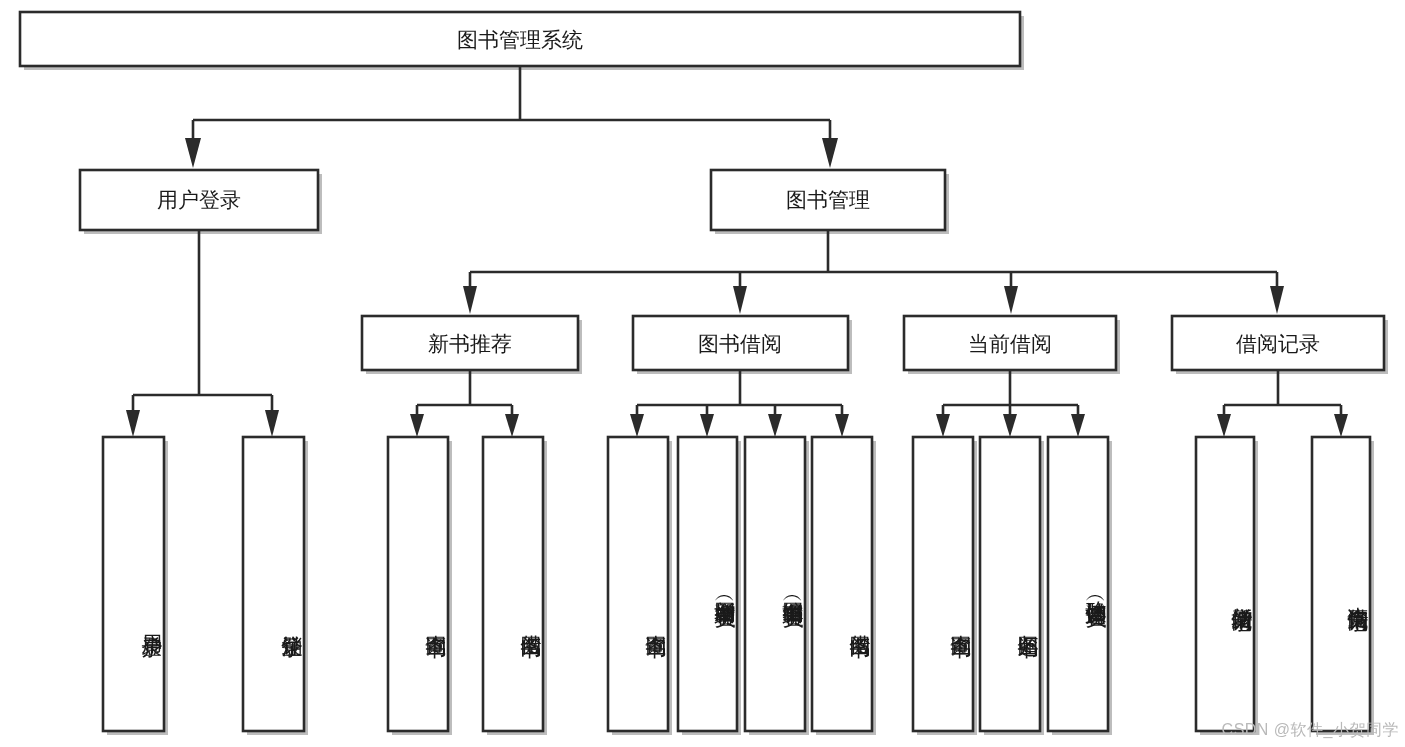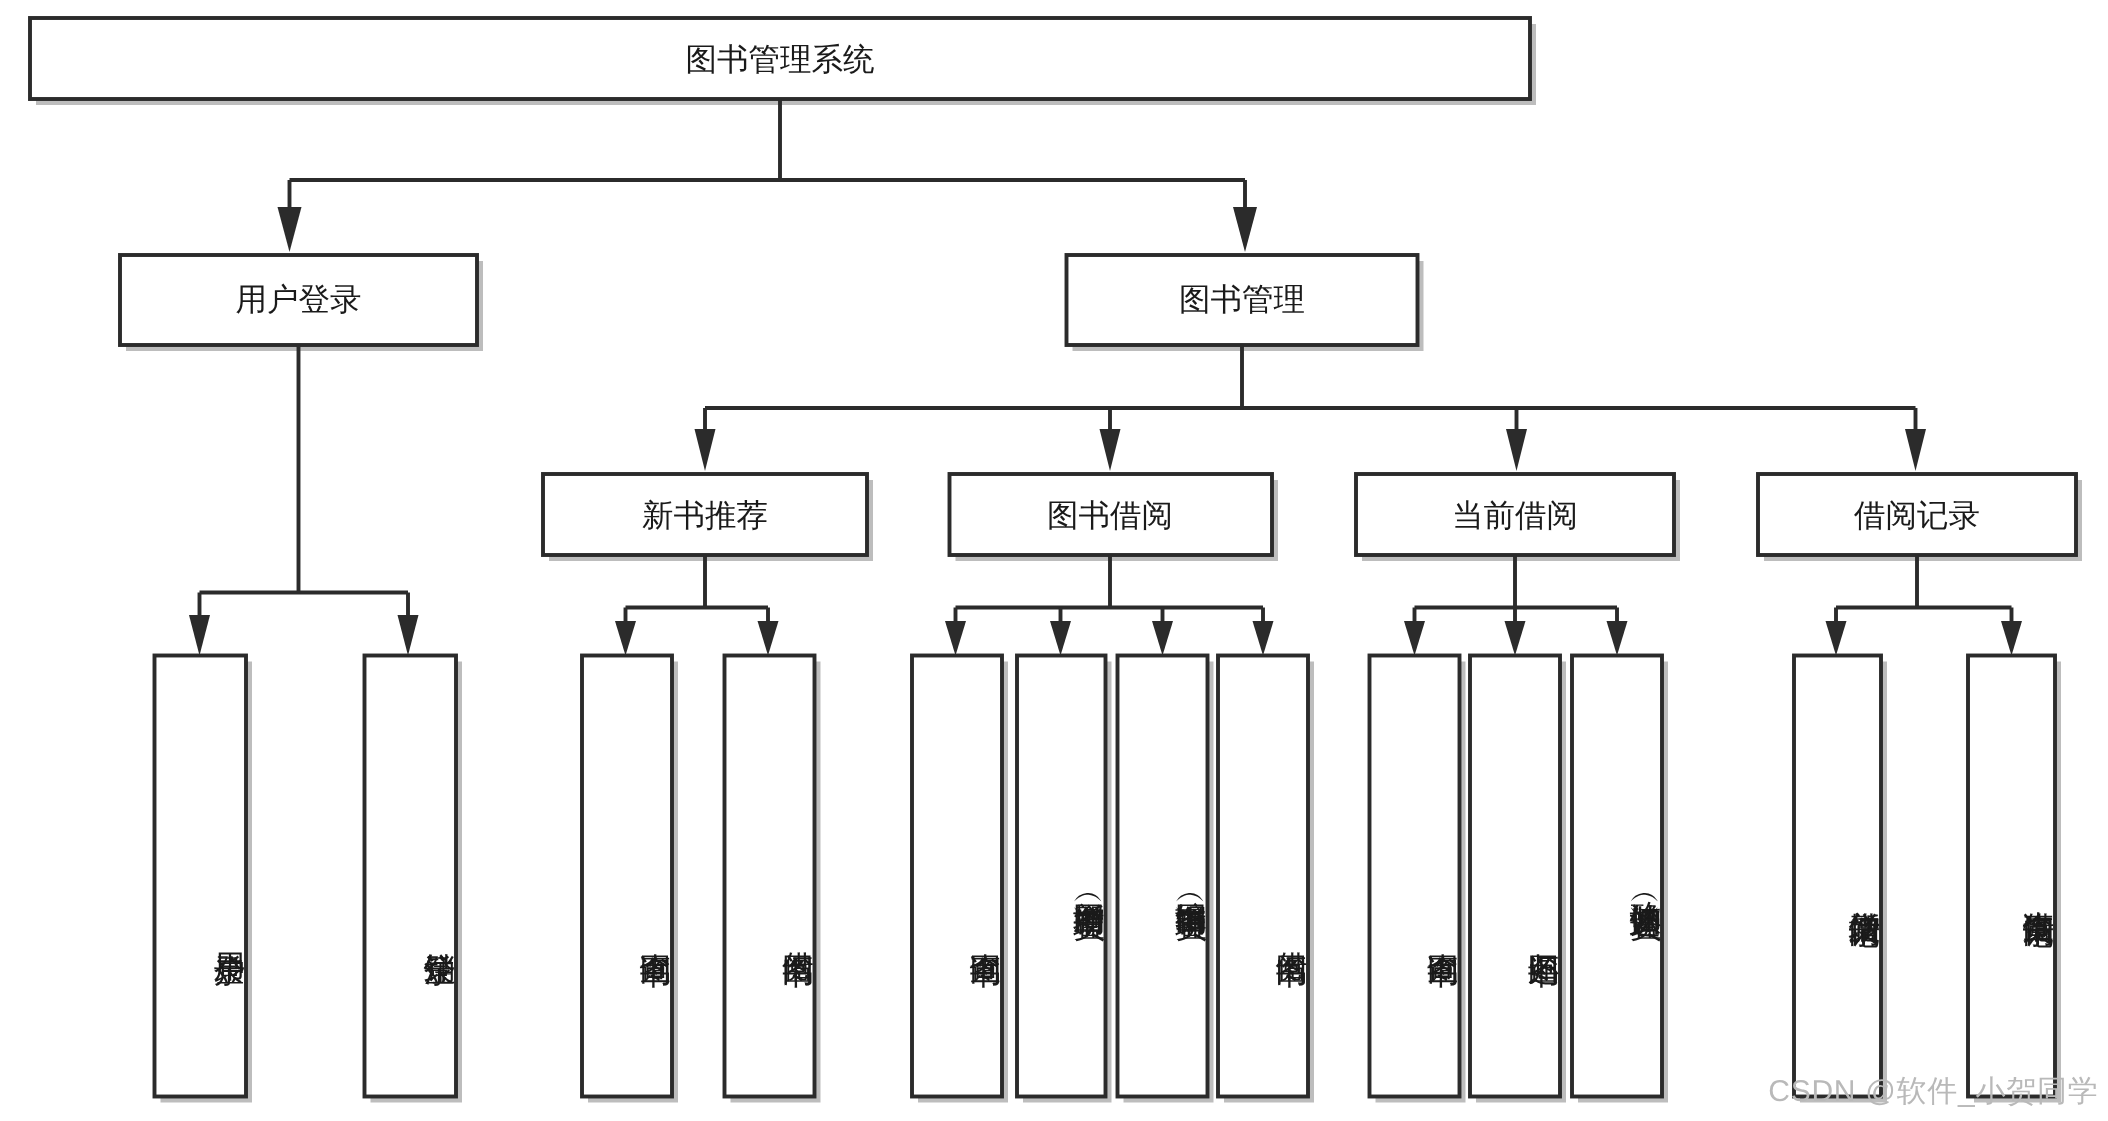--- a/index.html
+++ b/index.html
@@ -71,21 +71,21 @@
     align-items: flex-start;
     justify-content: center;
     white-space: nowrap;
     pointer-events: none;
   }
   .watermark {
     position: absolute;
     right: 6px;
     bottom: 6px;
     font-family: "Liberation Sans", "DejaVu Sans", sans-serif;
-    font-size: 20px;
+    font-size: 16px;
     color: #b9b9b9;
     letter-spacing: 0.5px;
     user-select: none;
   }
 </style>
 </head>
 <body>
 
 <div id="diagram-root">
 

